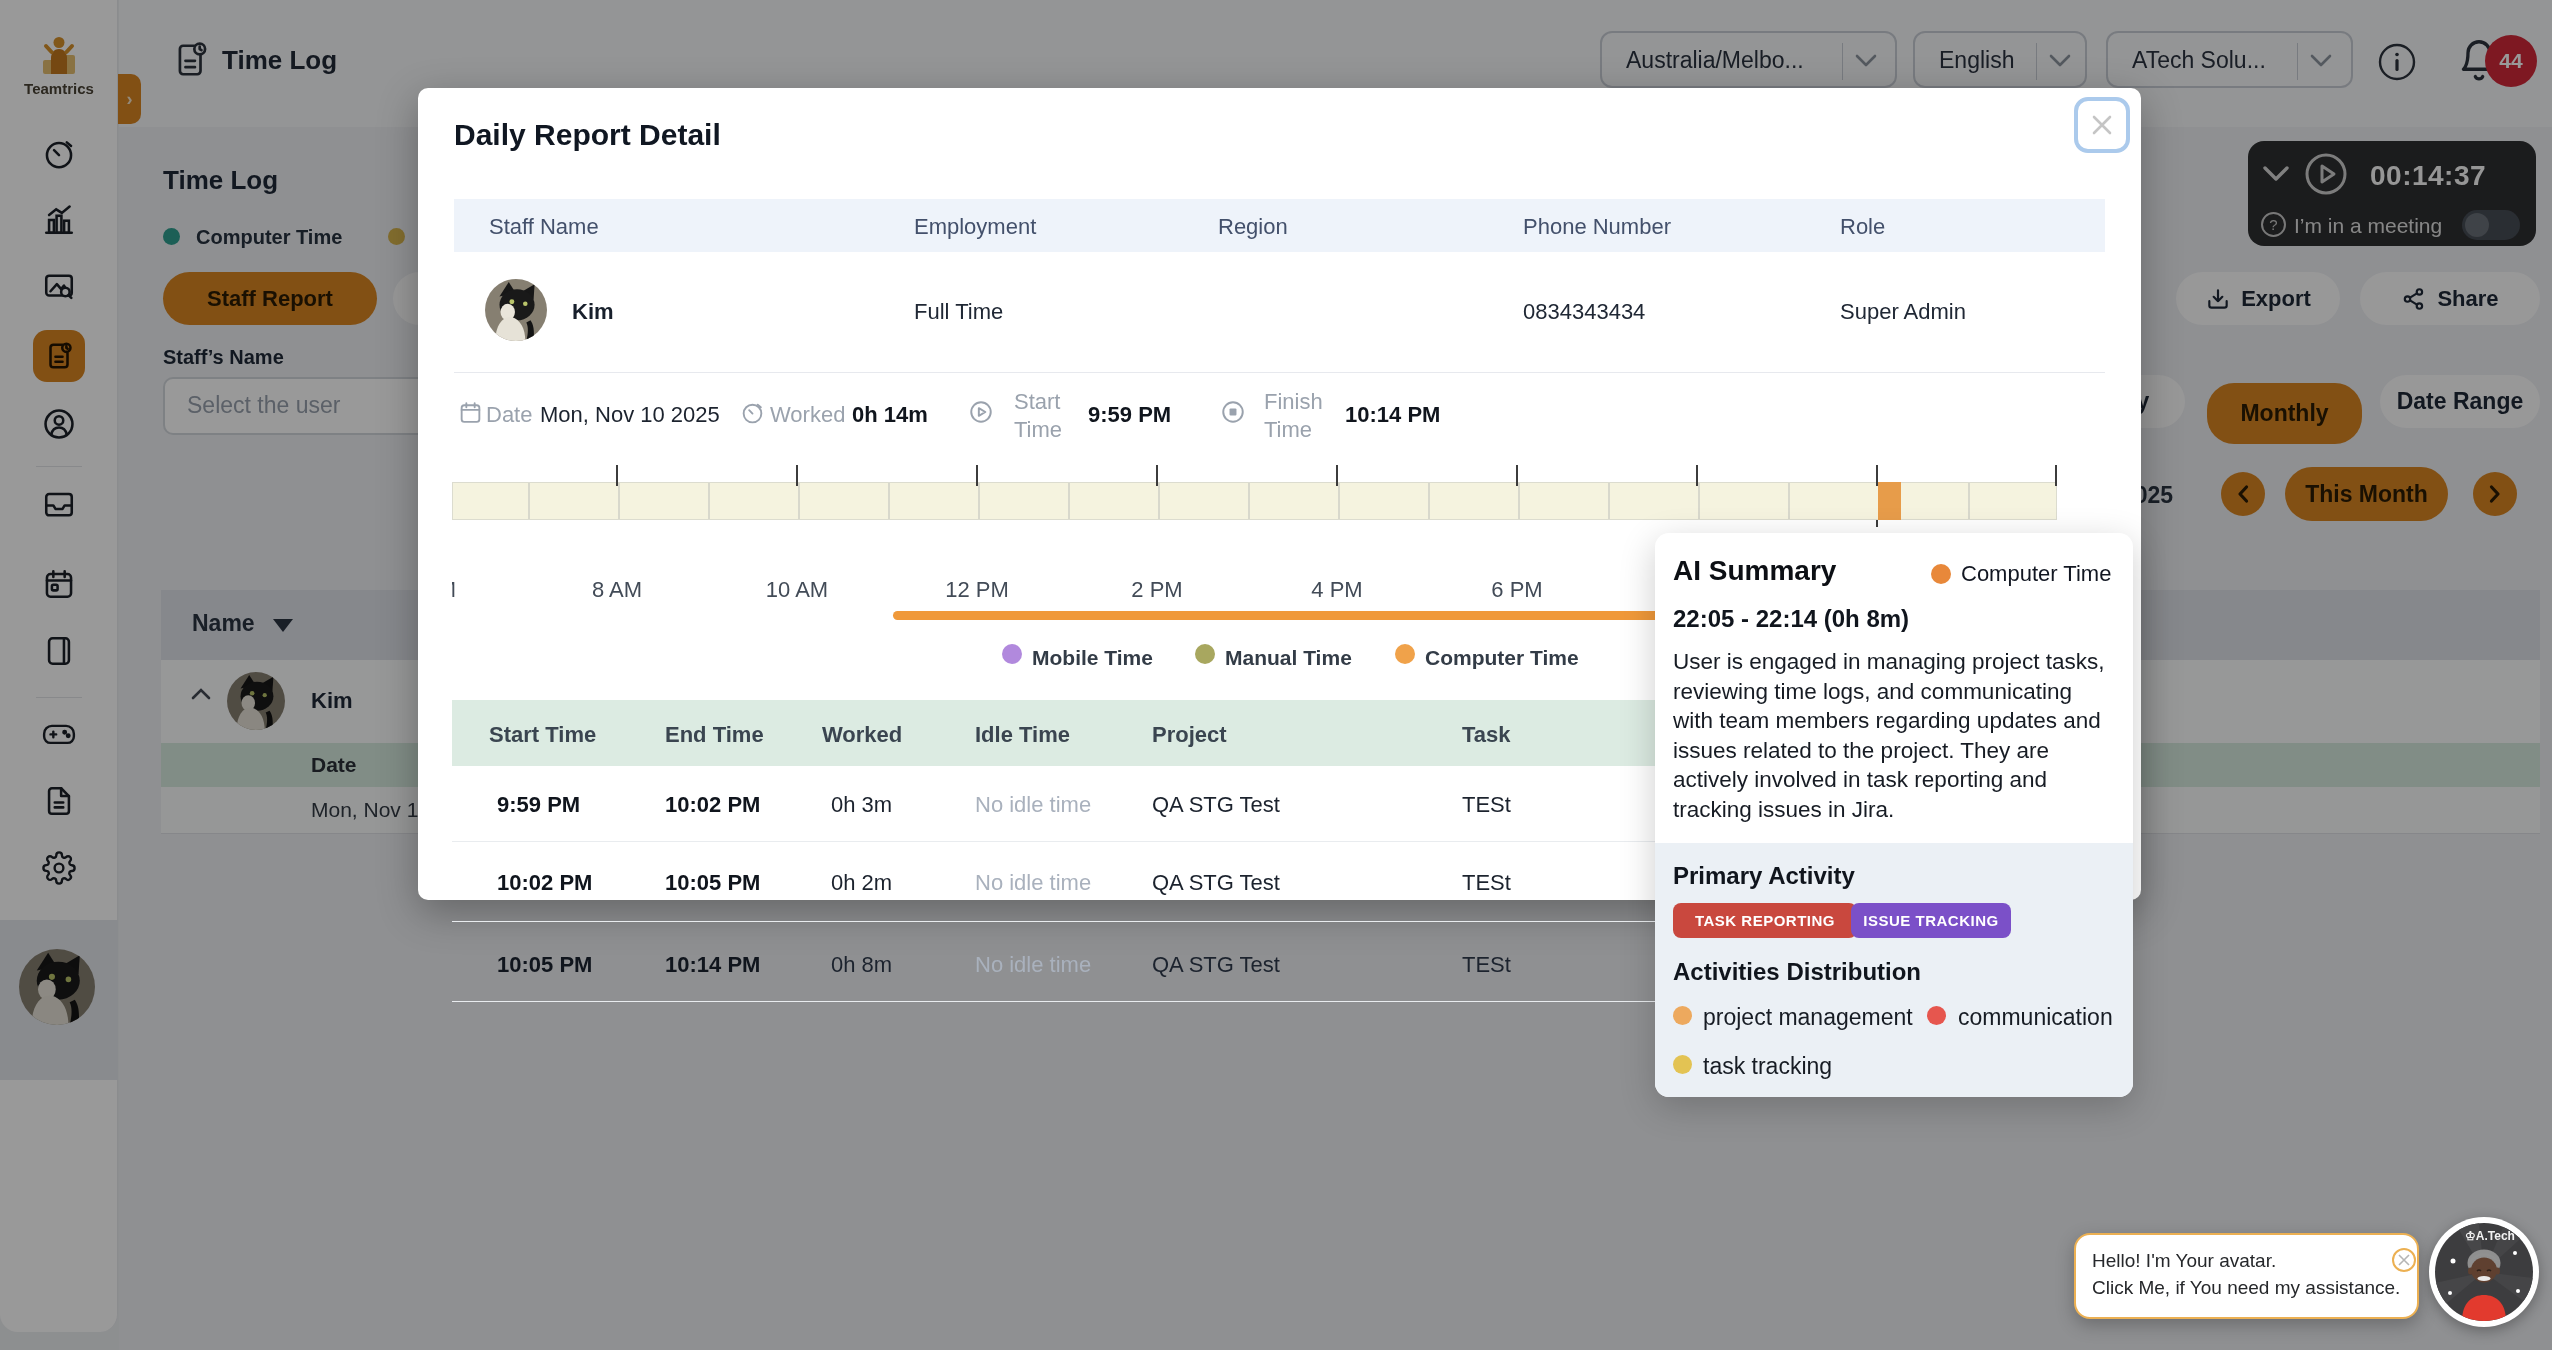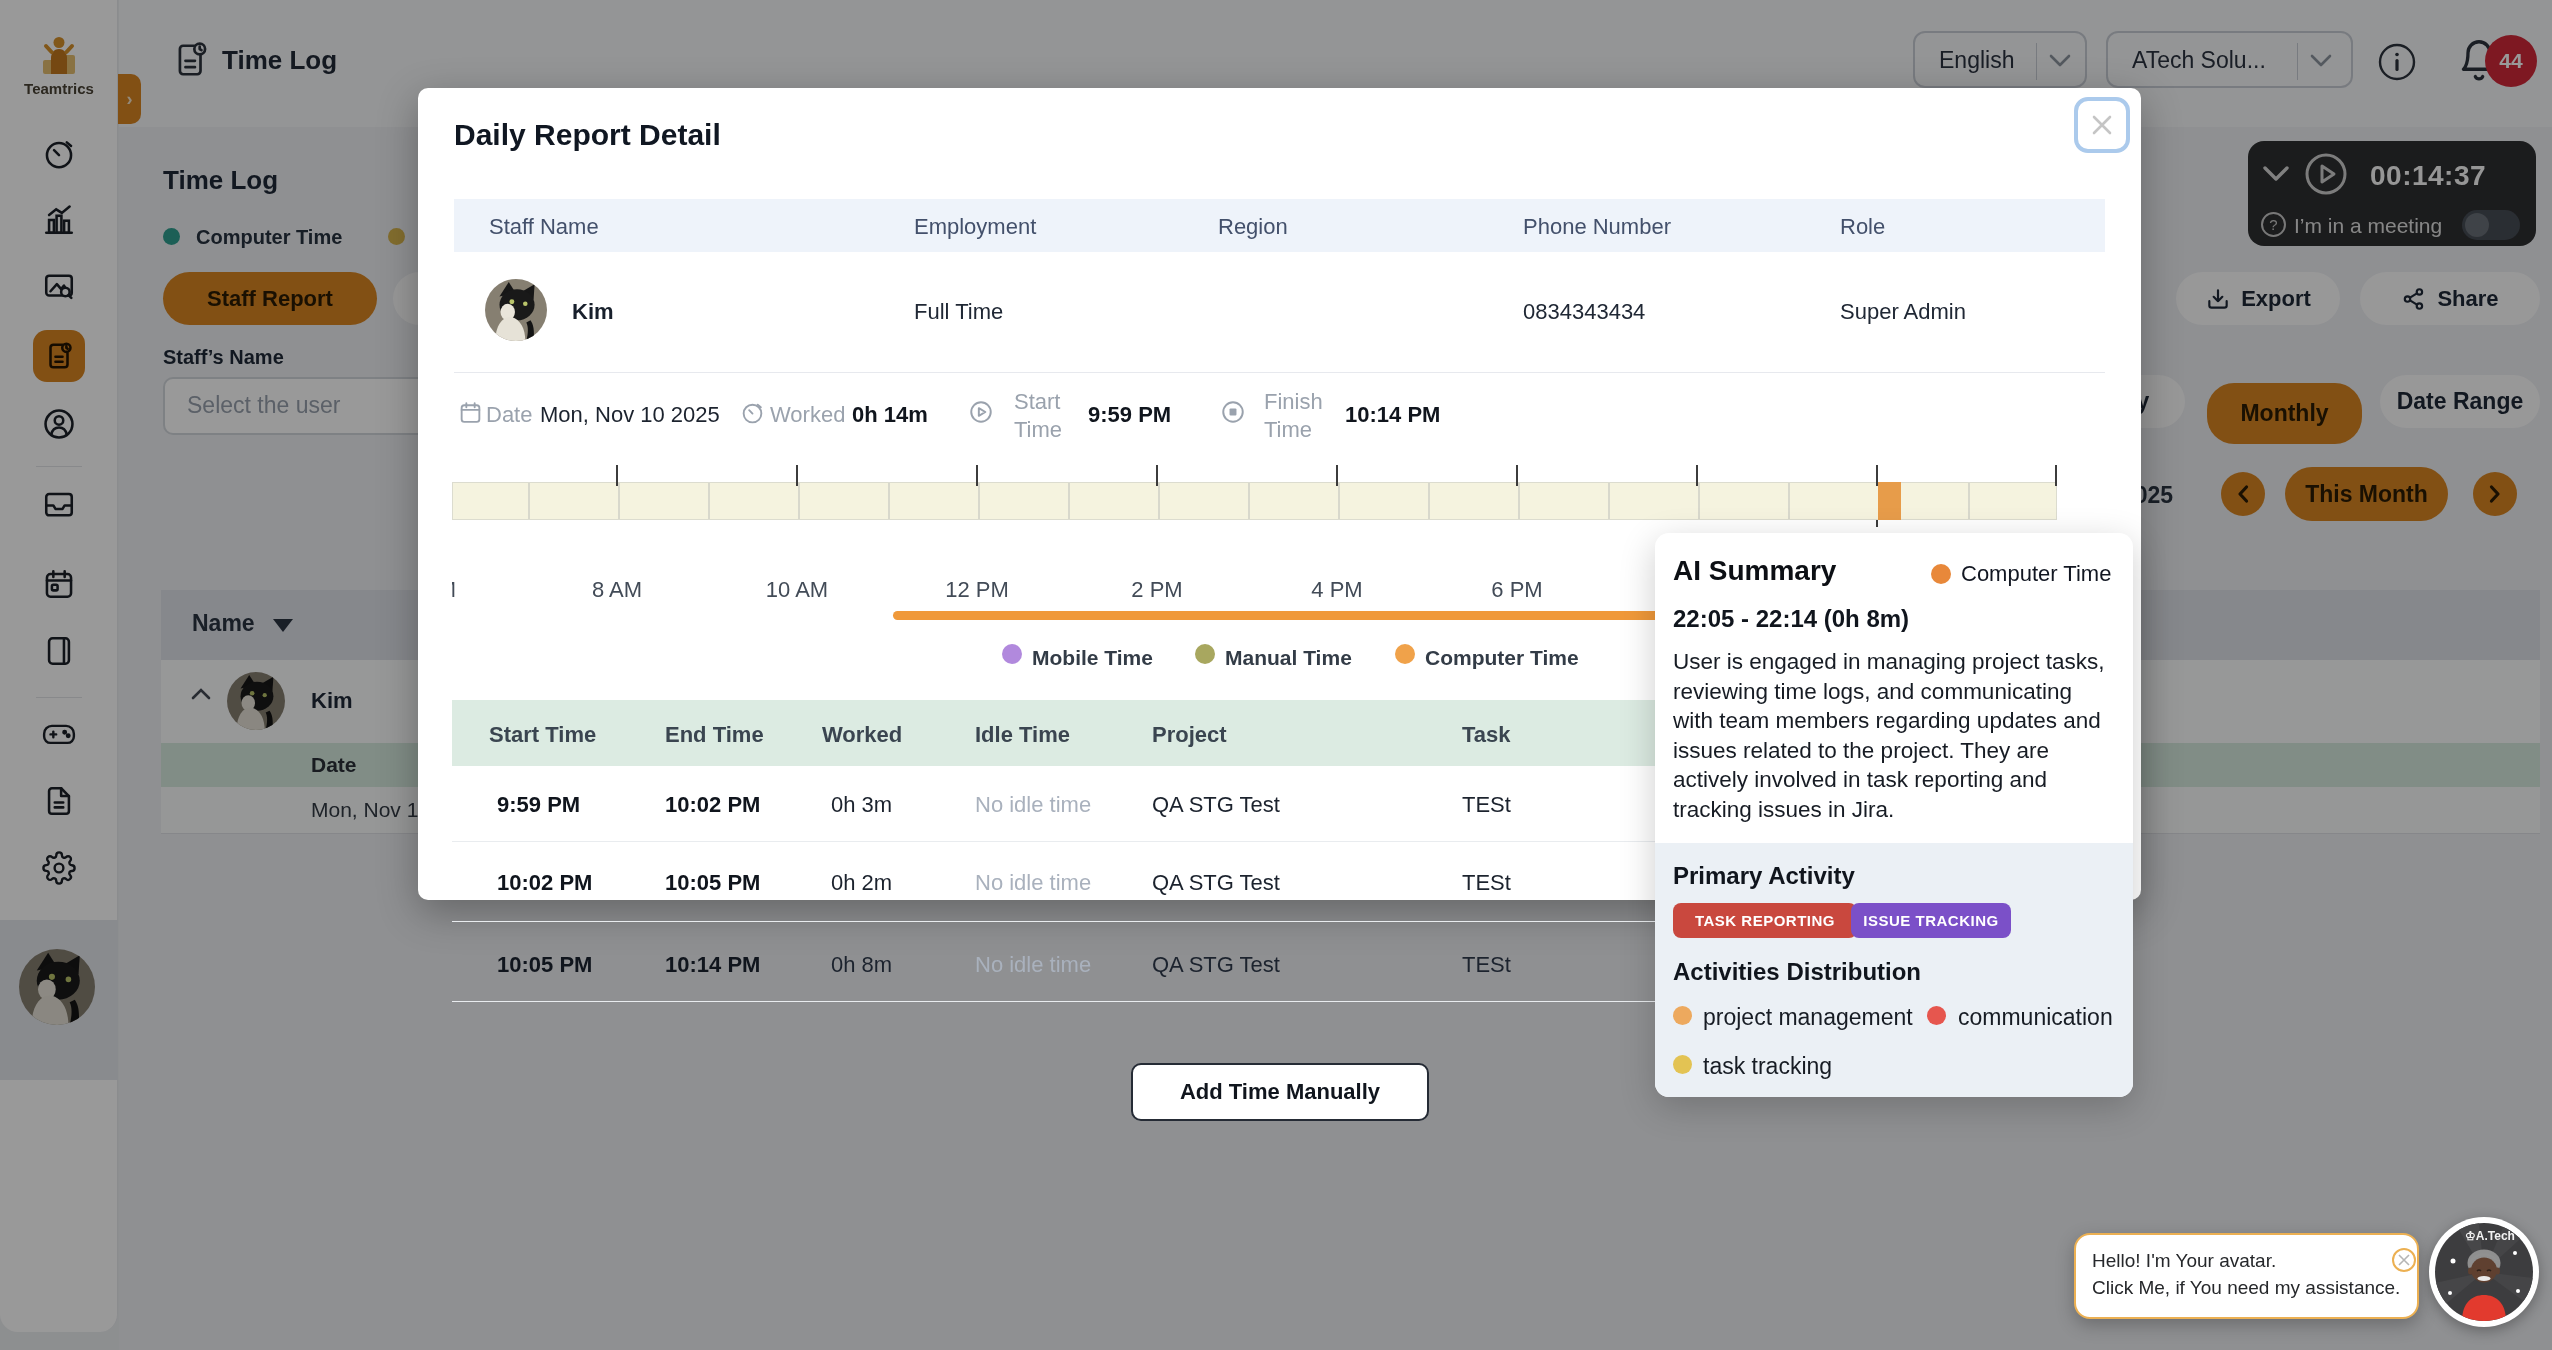--- a/index.html
+++ b/index.html
@@ -206,20 +206,27 @@
 
 <div class="header">
   <svg class="hicon" viewBox="0 0 24 24" fill="none" stroke="currentColor" stroke-width="1.7" stroke-linecap="round" stroke-linejoin="round">
     <path d="M14 3 H7 a2 2 0 0 0 -2 2 v14 a2 2 0 0 0 2 2 h9 a2 2 0 0 0 2 -2 V9"></path>
     <path d="M8.5 12.5 h6 M8.5 16.5 h6"></path>
     <circle cx="17.5" cy="5" r="3.4"></circle>
     <path d="M17.5 3.6 v1.5 l1.1 0.7"></path>
   </svg>
   <div class="htitle">Time Log</div>
 
+  <div class="dd" style="left:1481px;width:297px">
+    <div class="ddtext" style="left:24px">Australia/Melbo...</div>
+    <div class="ddsep" style="left:240px"></div>
+    <svg class="ddchev" style="left:252px" viewBox="0 0 24 14">
+        <path d="M3 2 L12 11 L21 2" stroke="currentColor" stroke-width="2.6" fill="none" stroke-linecap="round" stroke-linejoin="round"></path>
+      </svg>
+  </div>
   <div class="dd" style="left:1794px;width:174px">
     <div class="ddtext" style="left:24px">English</div>
     <div class="ddsep" style="left:121px"></div>
     <svg class="ddchev" style="left:133px" viewBox="0 0 24 14">
         <path d="M3 2 L12 11 L21 2" stroke="currentColor" stroke-width="2.6" fill="none" stroke-linecap="round" stroke-linejoin="round"></path>
       </svg>
   </div>
   <div class="dd" style="left:1987px;width:247px">
     <div class="ddtext" style="left:24px">ATech Solu...</div>
     <div class="ddsep" style="left:189px"></div>
@@ -454,21 +461,20 @@
   <div class="tline" style="top:833px"></div>
 
   <div class="tb" style="left:79px;top:864px">10:05 PM</div>
   <div class="tb" style="left:247px;top:864px">10:14 PM</div>
   <div class="tn" style="left:413px;top:864px">0h 8m</div>
   <div class="tg" style="left:557px;top:864px">No idle time</div>
   <div class="tn" style="left:734px;top:864px">QA STG Test</div>
   <div class="tn" style="left:1044px;top:864px">TESt</div>
   <div class="tline" style="top:913px"></div>
 
-  <div class="addbtn">Add Time Manually</div>
 </div>
 
 <div class="aipop">
   <div class="abs" style="left:18px;top:22px;font-size:28px;font-weight:bold;color:#0c0f14">AI Summary</div>
   <div class="dot" style="left:276px;top:31px;width:20px;height:20px;background:#e8883a"></div>
   <div class="abs" style="left:306px;top:28px;font-size:22px;color:#121722">Computer Time</div>
   <div class="abs" style="left:18px;top:72px;font-size:24px;font-weight:bold;color:#10151d">22:05 - 22:14 (0h 8m)</div>
   <div class="abs" style="left:18px;top:114px;width:442px;font-size:22.5px;line-height:29.6px;color:#171c24">User is engaged in managing project tasks, reviewing time logs, and communicating with team members regarding updates and issues related to the project. They are actively involved in task reporting and tracking issues in Jira.</div>
   <div class="aigray">
     <div class="abs" style="left:18px;top:19px;font-size:24px;font-weight:bold;color:#10151d">Primary Activity</div>

